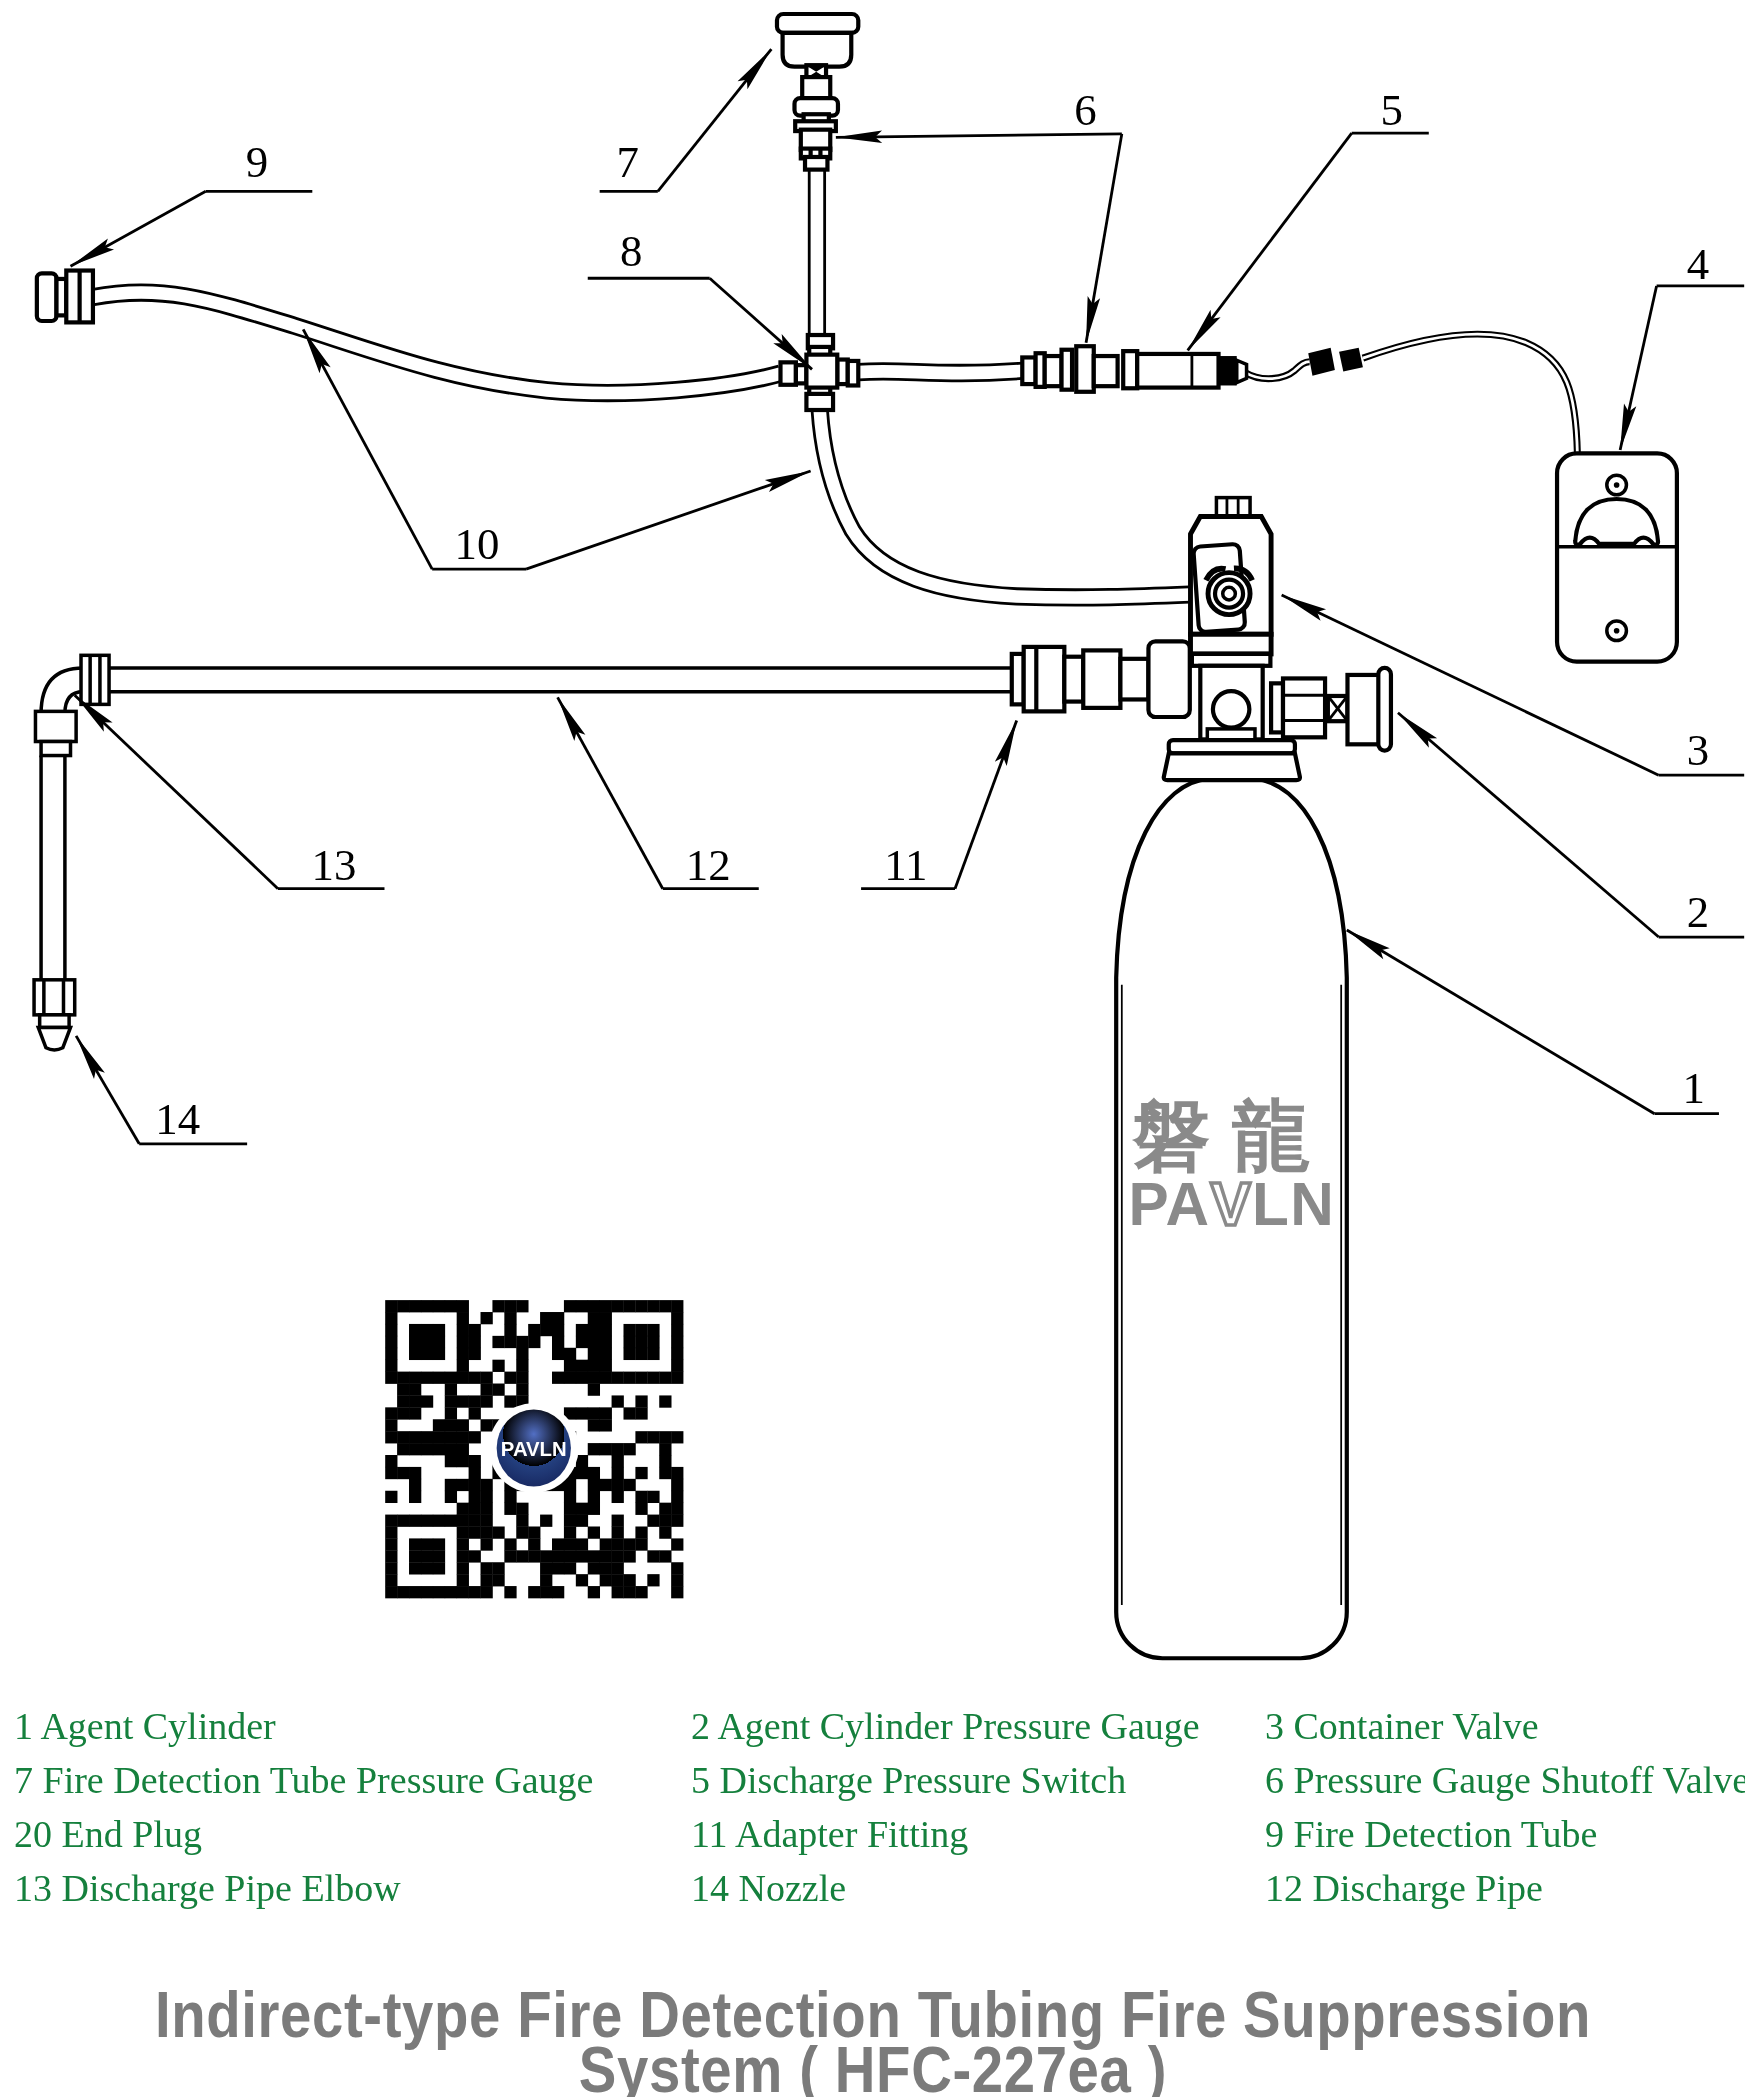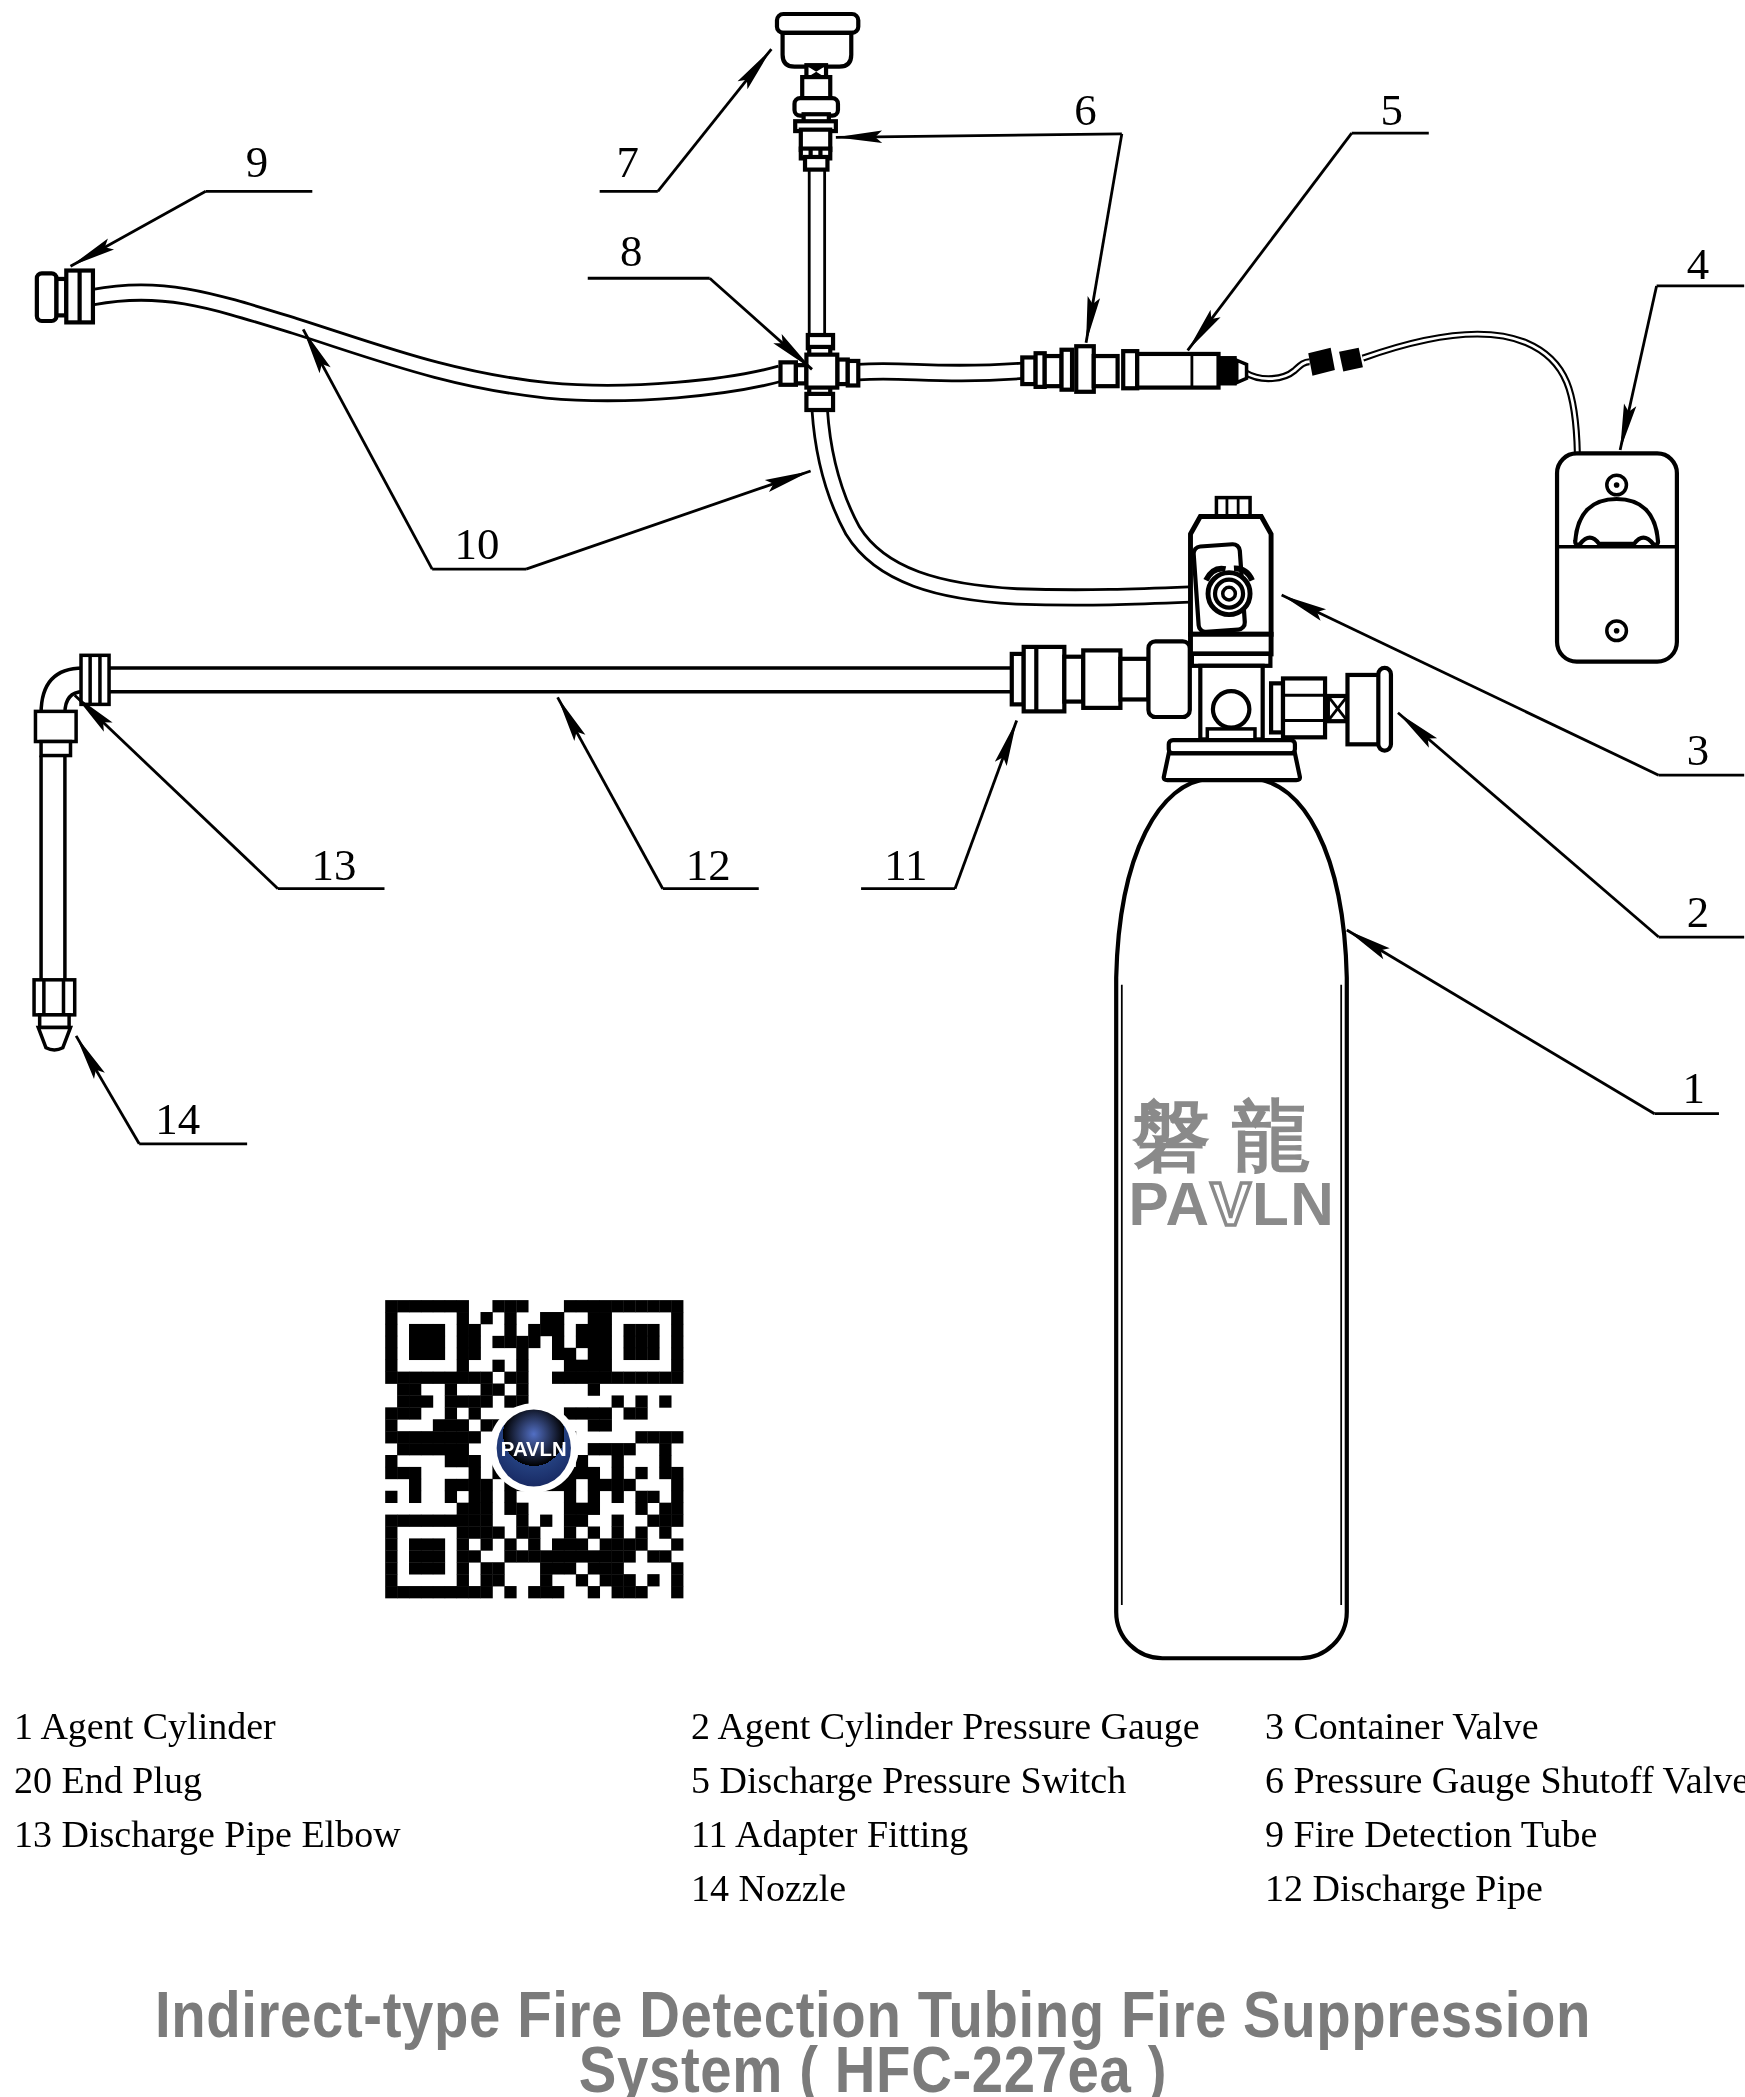--- a/index.html
+++ b/index.html
@@ -1,20 +1,20 @@
 <!DOCTYPE html>
 <html style="font-size:11.2px"><head>
 <meta charset="utf-8">
 <style>
   html,body{margin:0;padding:0;background:#fff;}
   body{width:1746px;height:2097px;position:relative;font-family:"Liberation Serif",serif;}
   #stage{position:absolute;top:0;left:0;width:1746px;height:2097px;}
   svg text.pnum{font-family:"Liberation Serif",serif;font-size:64px;fill:#000;}
   .legend-col{position:absolute;top:1699px;white-space:nowrap;}
-  .legend-col div{height:54px;line-height:54px;font-size:38px;color:#000000;}
+  .legend-col div{height:54px;line-height:54px;font-size:38px;color:#15803d;}
   #lc1{left:14px;}
   #lc2{left:691px;font-family:Liberation Serif, serif;}
   #lc3{left:1265px;}
   #title{position:absolute;top:1988px;left:0;width:1746px;text-align:center;
          font-family:"Liberation Sans",sans-serif;font-weight:bold;color:#7b7b7b;
          font-size:64px;line-height:55px;transform:scaleX(0.88);transform-origin:50% 0;
          letter-spacing:0.7px;}
 </style>
 </head>
 <body>
@@ -605,20 +605,21 @@
 
   <g text-anchor="middle">
     <text x="1757" y="1660" font-size="112" font-weight="bold" fill="#8a8a8a" font-family="Liberation Sans, sans-serif" letter-spacing="30">磐龍</text>
     <text x="1757" y="1748" font-size="86" font-weight="bold" fill="#8a8a8a" font-family="Liberation Sans, sans-serif" letter-spacing="2"><tspan>PA</tspan><tspan fill="#ffffff" stroke="#8a8a8a" stroke-width="5">V</tspan><tspan>LN</tspan></text>
   </g>
 </svg>
 
 
 <div id="lc1" class="legend-col">
       <div>1 Agent Cylinder</div>
+      <div>7 Fire Detection Tube Pressure Gauge</div>
       <div>20 End Plug</div>
       <div>13 Discharge Pipe Elbow</div>
     </div>
 <div id="lc2" class="legend-col">
       <div>2 Agent Cylinder Pressure Gauge</div>
       <div>5 Discharge Pressure Switch</div>
       <div>11 Adapter Fitting</div>
       <div>14 Nozzle</div>
     </div>
 <div id="lc3" class="legend-col">

